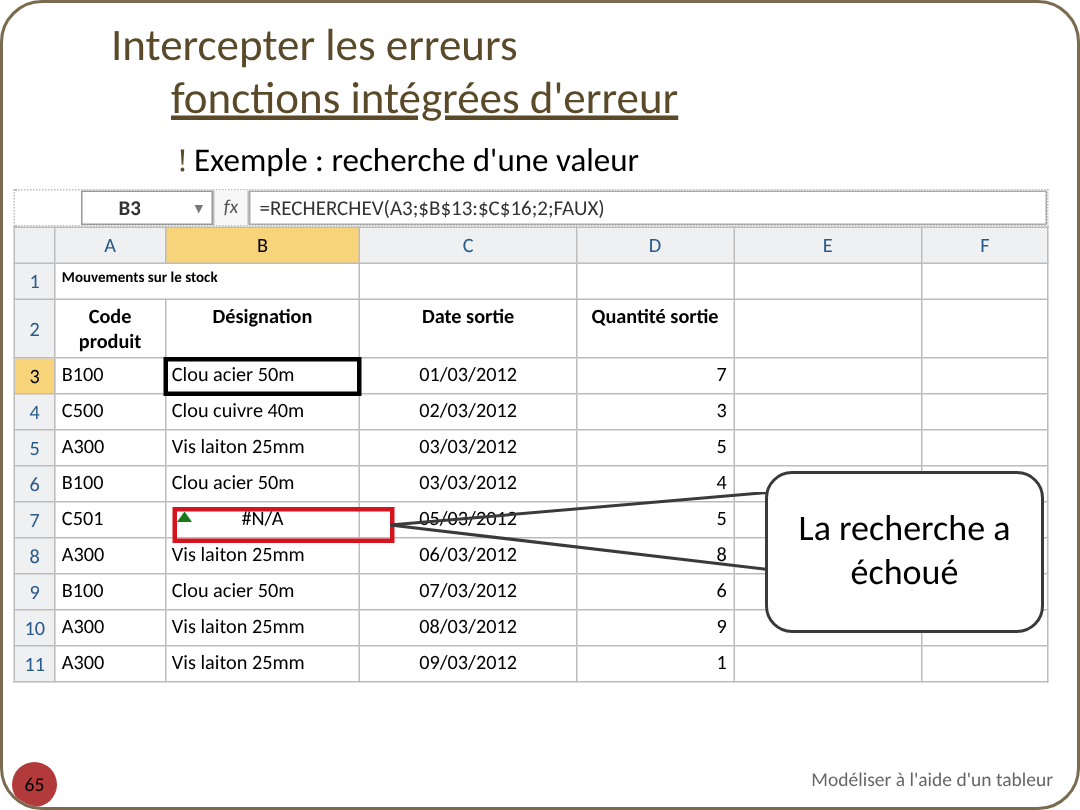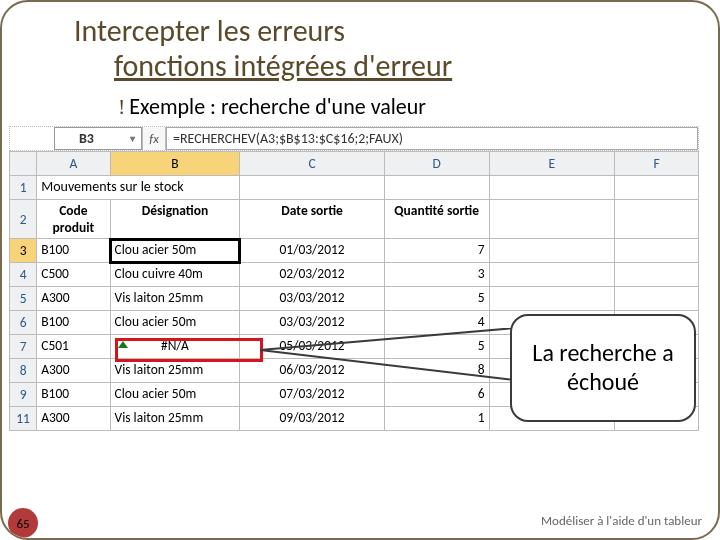--- a/index.html
+++ b/index.html
@@ -103,21 +103,21 @@
     background: #eef0f2;
     color: #2a5a8a;
     text-align: center;
     font-weight: normal;
     width: 26px;
   }
   .grid .rowh.active, .grid .colh.active { background: #f7d47a; color: #000; }
   .grid td .cell { padding: 2px 4px; display: block; height: 100%; }
   .hdr td { background: #fff; }
   .hdr .cell { font-weight: bold; text-align: center; }
-  .sheet-title .cell { font-weight: normal; font-size: 14px; padding-left: 4px; }
+  .sheet-title .cell { font-weight: bold; font-size: 10px; padding-left: 4px; }
   .colA { width: 70px; }
   .colB { width: 124px; }
   .colC { width: 138px; }
   .colD { width: 100px; }
   .colE { width: 120px; }
   .colF { width: 80px; }
   .num { text-align: right; padding-right: 6px; }
   .center { text-align: center; }
   .sel-B {
     outline: 3px solid #000;
@@ -357,20 +357,37 @@
             <td>
               <span class="cell center">07/03/2012</span>
             </td>
             <td>
               <span class="cell num">6</span>
             </td>
             <td></td>
             <td></td>
           </tr>
           <tr>
+            <th class="rowh">10</th>
+            <td>
+              <span class="cell">A300</span>
+            </td>
+            <td class="">
+              <span class="cell ">Vis laiton 25mm</span>
+            </td>
+            <td>
+              <span class="cell center">08/03/2012</span>
+            </td>
+            <td>
+              <span class="cell num">9</span>
+            </td>
+            <td></td>
+            <td></td>
+          </tr>
+          <tr>
             <th class="rowh">11</th>
             <td>
               <span class="cell">A300</span>
             </td>
             <td class="">
               <span class="cell ">Vis laiton 25mm</span>
             </td>
             <td>
               <span class="cell center">09/03/2012</span>
             </td>

